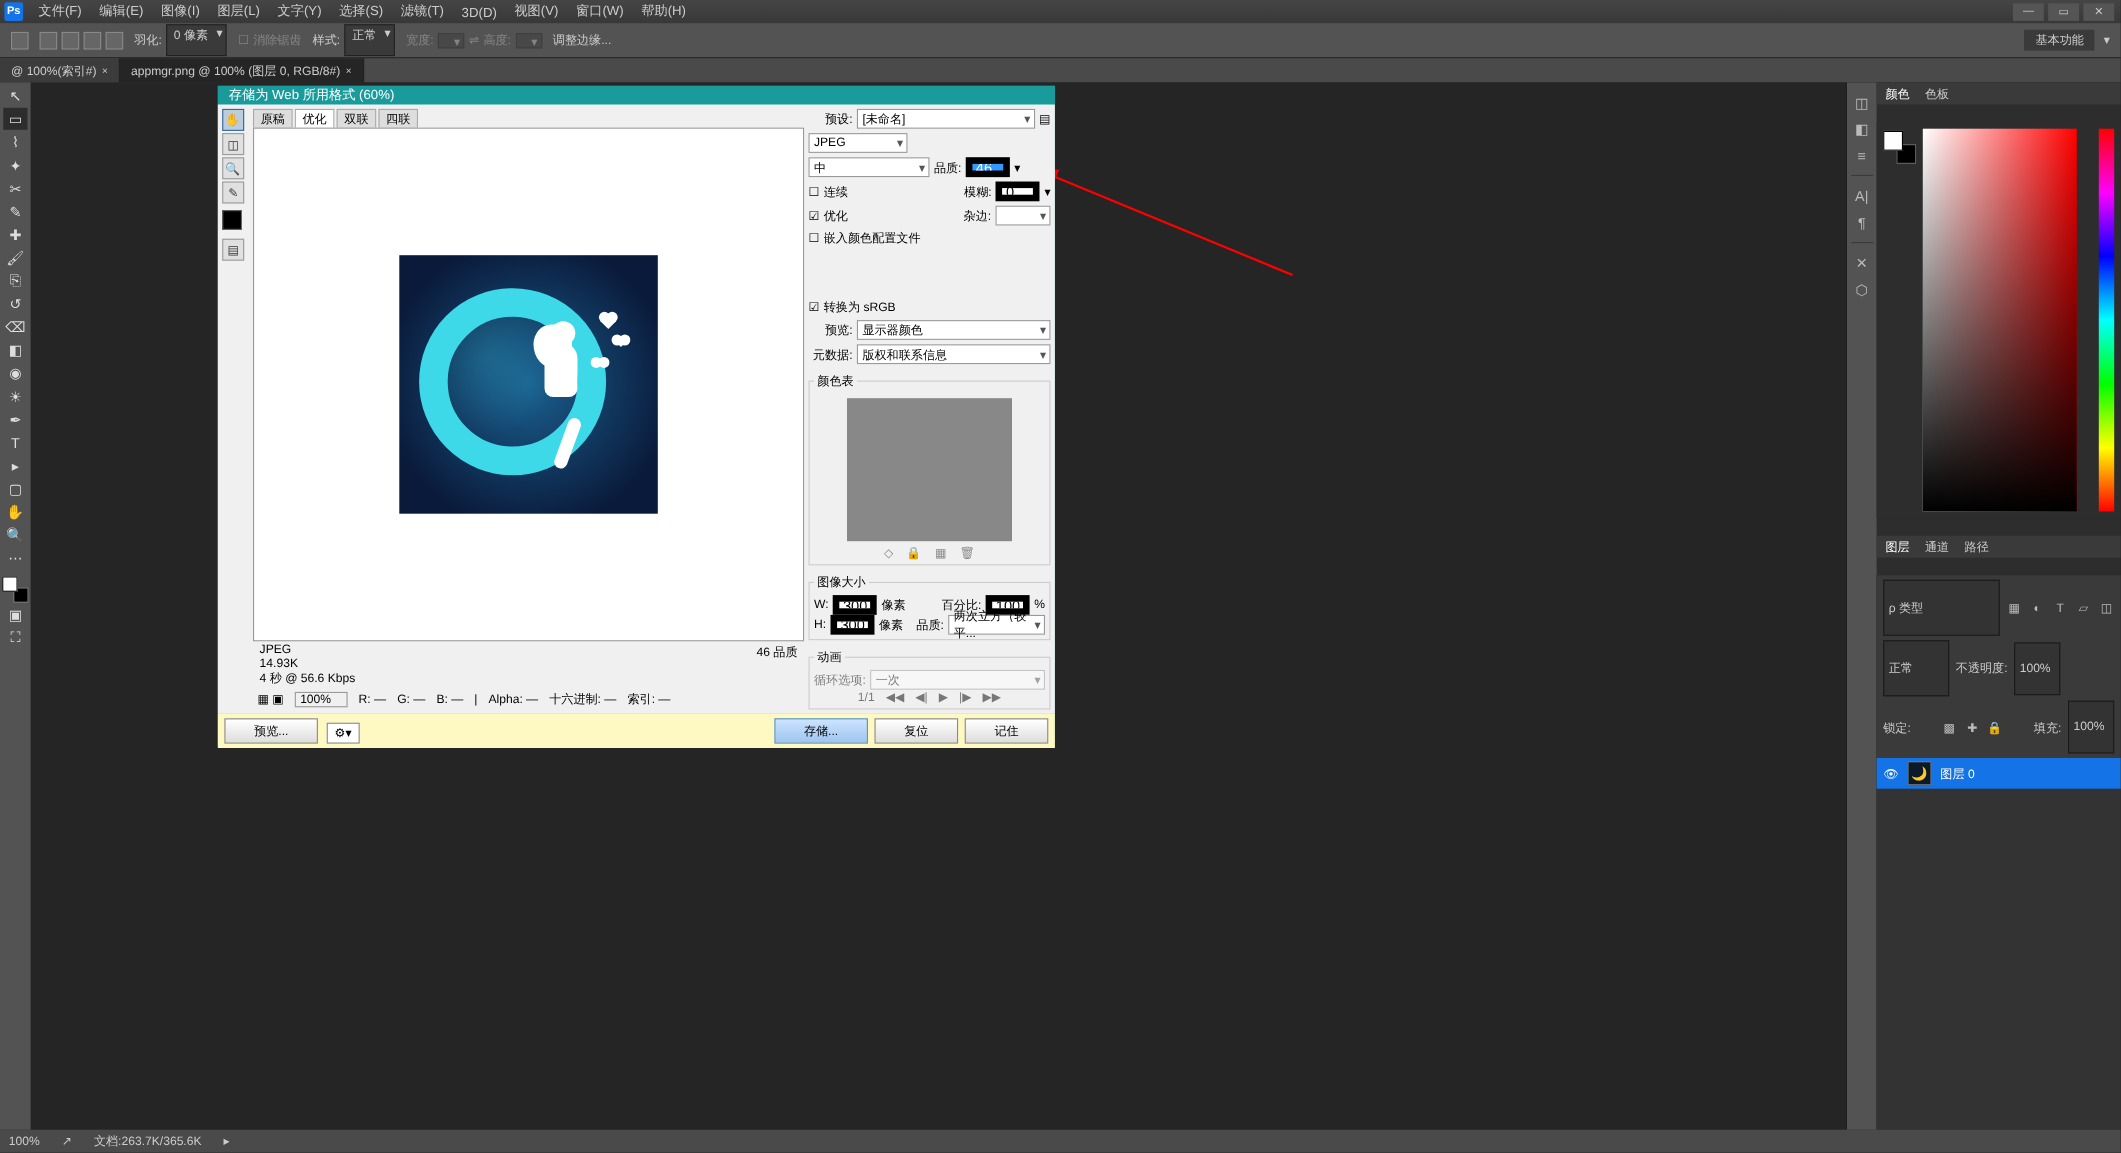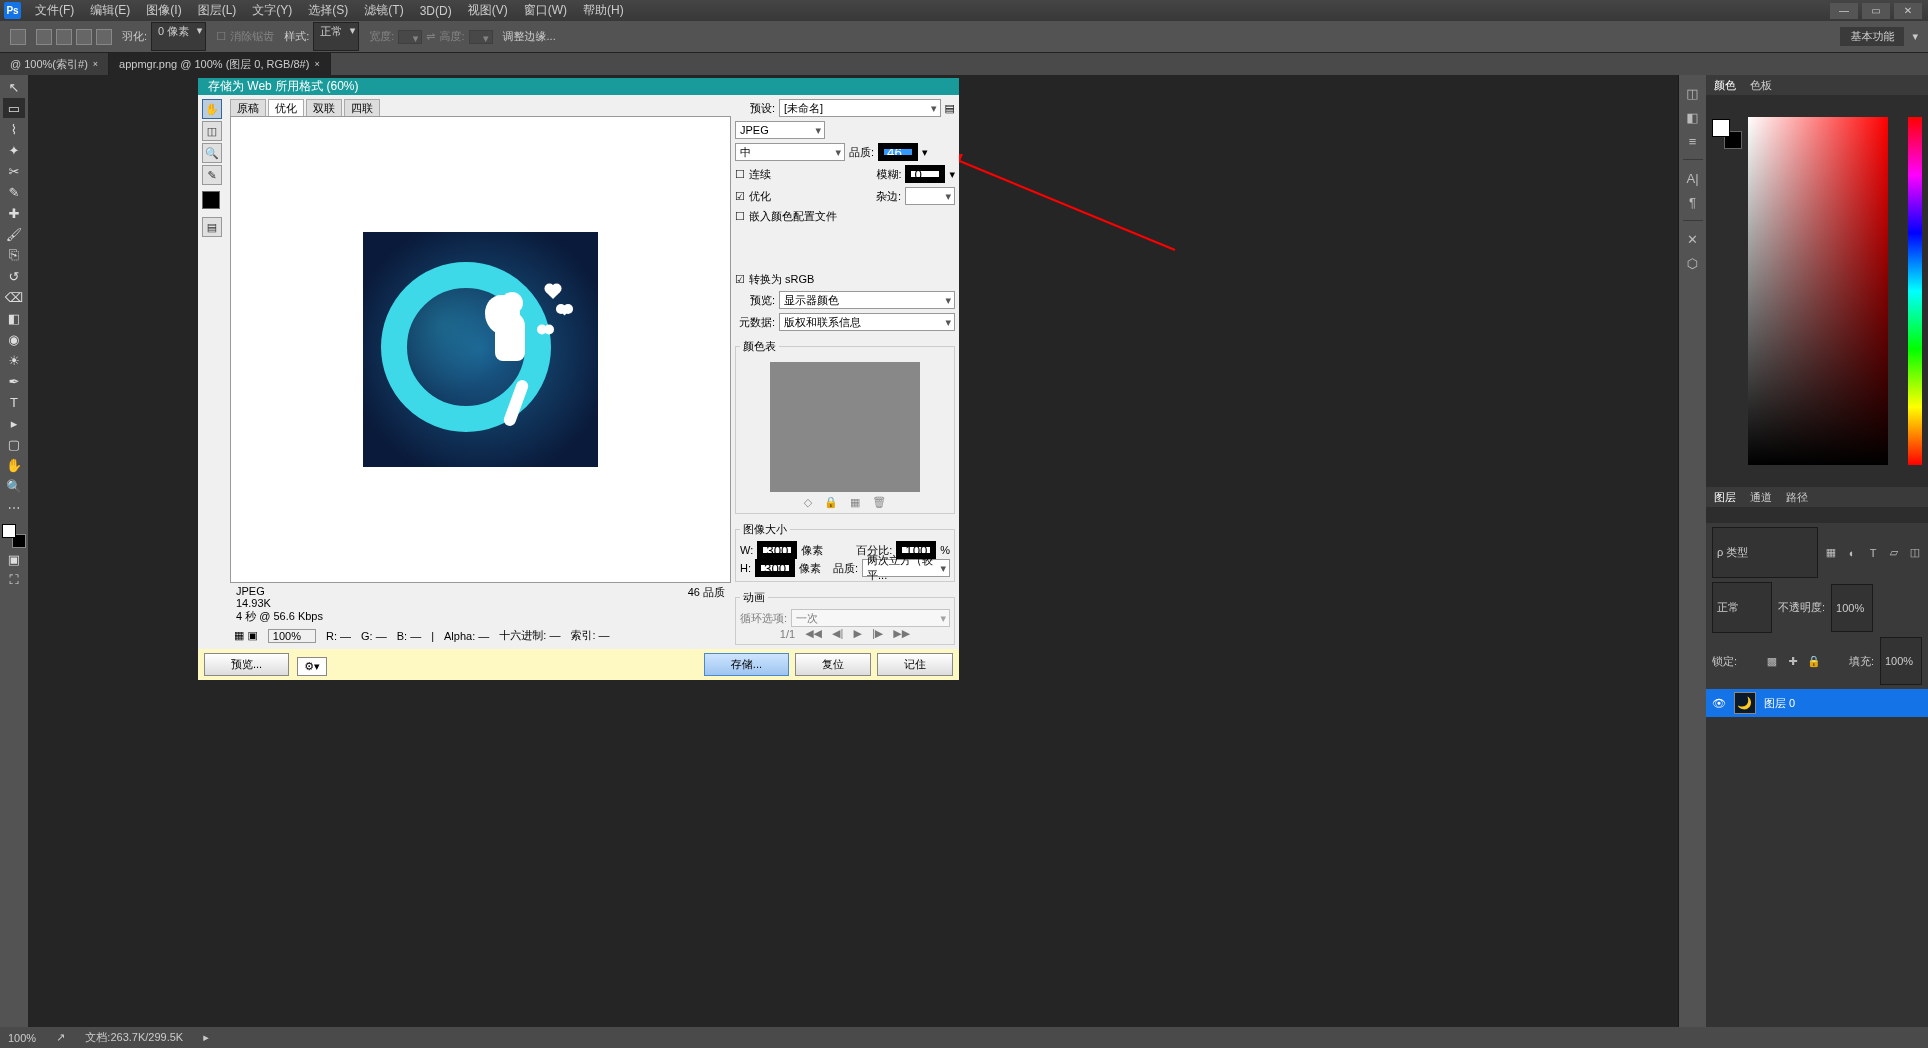--- a/index.html
+++ b/index.html
@@ -302,21 +302,21 @@
           </div>
         </div>
       </div>
     </div>
   </div>
 </div>
 
 <div class="statusbar">
   <span>100%</span>
   <span>↗</span>
-  <span>文档:263.7K/299.5K</span>
+  <span>文档:263.7K/365.6K</span>
   <span>▸</span>
 </div>
 
 <div class="sfw-dialog">
   <div class="sfw-title">存储为 Web 所用格式 (60%)</div>
   <div class="sfw-body">
     <div class="sfw-toolcol">
       <div class="sfw-tool active">✋</div>
       <div class="sfw-tool">◫</div>
       <div class="sfw-tool">🔍</div>

